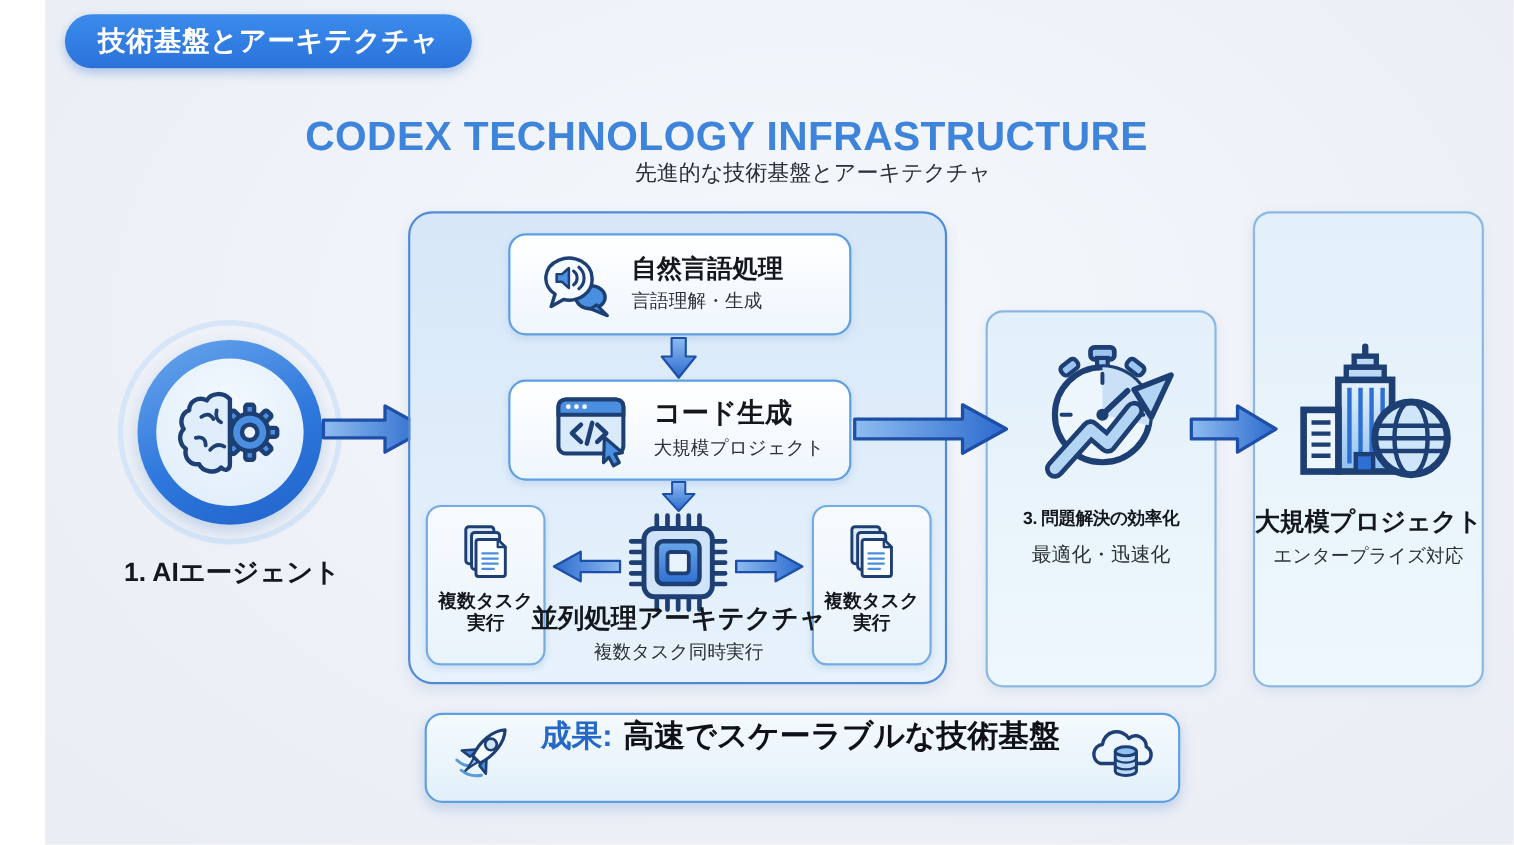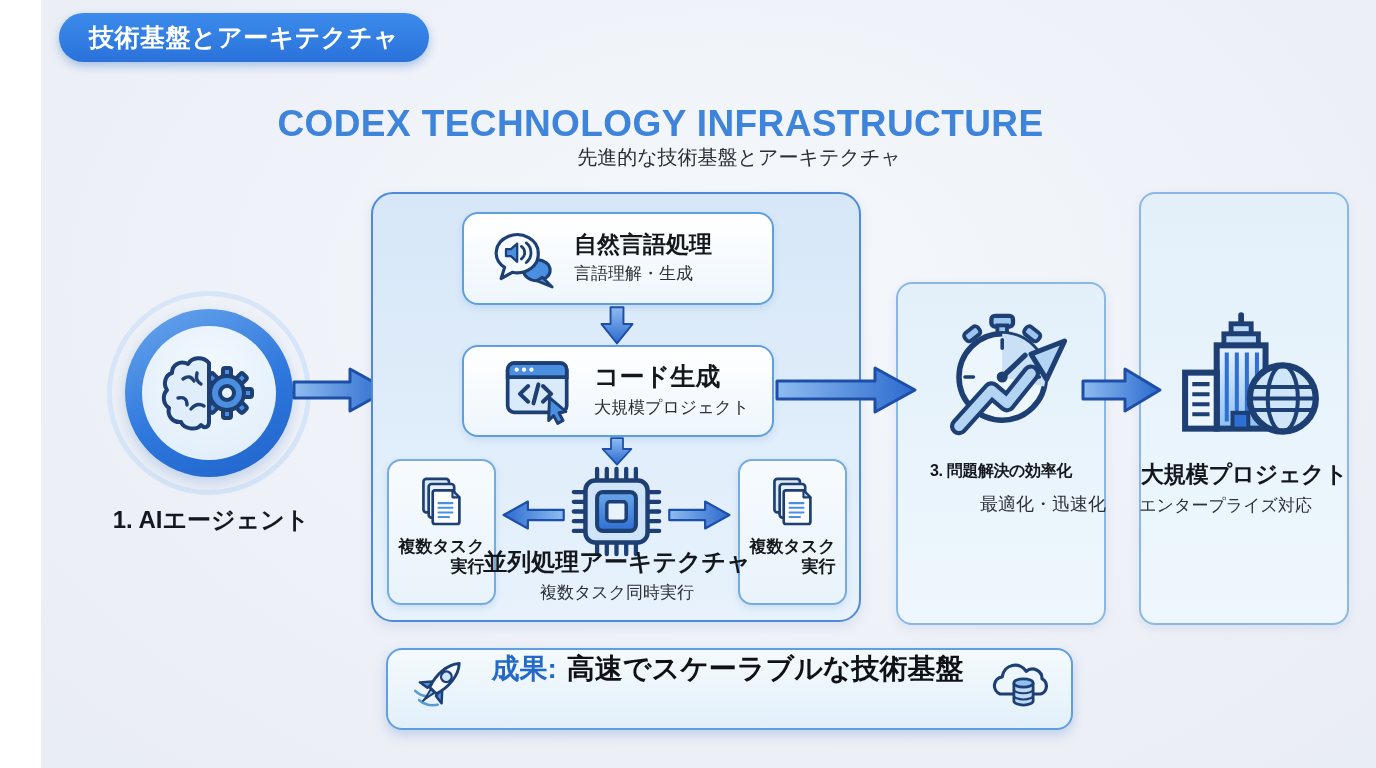--- a/index.html
+++ b/index.html
@@ -34,30 +34,30 @@
   .card{border-radius:16px;border:2px solid #5f9fe0;box-sizing:border-box;
     background:linear-gradient(180deg,#ffffff 0%,#eef6fd 100%);box-shadow:0 3px 7px rgba(90,140,200,.18);}
   .nlp-card{left:421px;top:212px;width:312px;height:93px;display:flex;align-items:center;padding-left:16px;gap:14px;font-family:Liberation Serif, serif;}
   .code-card{left:421px;top:345px;width:312px;height:92px;display:flex;align-items:center;padding-left:30px;gap:12px;}
   .c-title{font-size:23px;font-weight:800;line-height:1.1;}
   .c-title.big{font-size:25px;}
   .c-sub{font-size:17px;color:#2c3037;margin-top:5px;}
   .task-card{width:109px;height:146px;border-radius:14px;border:2px solid #74abe2;box-sizing:border-box;
     background:linear-gradient(180deg,#f7fbfe 0%,#e9f3fb 100%);display:flex;flex-direction:column;align-items:center;
     padding-top:11px;gap:5px;box-shadow:0 3px 7px rgba(90,140,200,.18);}
-  .task-label{font-size:17px;font-weight:800;line-height:1.2;text-align:right;}
+  .task-label{font-size:17px;font-weight:800;line-height:1.2;text-align:center;}
   .par-title{left:400px;top:546px;width:352px;font-size:24px;font-weight:800;}
   .par-sub{left:400px;top:581px;width:352px;font-size:17px;color:#2c3037;}
   
   .stepbox{border-radius:16px;border:2px solid #8ab8e2;box-sizing:border-box;
     background:linear-gradient(180deg,#e3f0fa 0%,#eef7fd 100%);box-shadow:0 4px 10px rgba(110,150,205,.15);}
   .box3{left:855px;top:282px;width:210px;height:343px;}
   .box4{left:1098px;top:192px;width:210px;height:433px;}
   .b-title{font-size:16px;font-weight:800;letter-spacing:-.4px;}
-  .b-sub{font-size:18px;color:#2c3037;text-align:right;}
+  .b-sub{font-size:18px;color:#2c3037;}
   
   .banner{left:345px;top:648px;width:687px;height:82px;border-radius:16px;border:2px solid #5f9fe0;box-sizing:border-box;
     background:linear-gradient(180deg,#f4fafd 0%,#e2f0fa 100%);box-shadow:0 5px 12px rgba(80,130,200,.28);
     display:flex;align-items:flex-start;justify-content:center;gap:20px;}
   .banner-text{font-size:28px;font-weight:800;color:#0f1116;white-space:nowrap;}
   .banner-text .prefix{color:#2468c8;margin-right:10px;}
   .arr{position:absolute;}
   .z6{z-index:6;}
 </style>
 </head>
@@ -247,21 +247,21 @@
     <rect x="36" y="29" width="34" height="58" fill="url(#gTower)" stroke="#1e3f73" stroke-width="4.2"></rect>
     <path d="M43,34 V82 M50,34 V82 M57,34 V82 M64,34 V82" stroke="#2e6fd3" stroke-width="2.8"></path>
     <rect x="14" y="48" width="22" height="39" fill="#eef6fd" stroke="#1e3f73" stroke-width="4.2"></rect>
     <path d="M19,56 h12 M19,63 h12 M19,70 h12 M19,77 h12" stroke="#1e3f73" stroke-width="2.8"></path>
     <rect x="47" y="76" width="11" height="11" fill="#2e6fd3" stroke="#1e3f73" stroke-width="2.8"></rect>
     <circle cx="82" cy="66" r="23" fill="#cfe6f9" stroke="#1e3f73" stroke-width="4.4"></circle>
     <ellipse cx="82" cy="66" rx="10.5" ry="23" fill="none" stroke="#1e3f73" stroke-width="2.8"></ellipse>
     <path d="M59,66 h46 M61.5,58 h41 M61.5,74 h41" stroke="#1e3f73" stroke-width="2.8"></path>
   </svg>
   <div class="abs ctr b-title" style="left:1098px;top:459px;width:210px;font-size:23px">大規模プロジェクト</div>
-  <div class="abs ctr b-sub" style="left:1061px;top:494px;width:210px;font-size:17px">エンタープライズ対応</div>
+  <div class="abs ctr b-sub" style="left:1098px;top:494px;width:210px;font-size:17px">エンタープライズ対応</div>
 
   <div class="abs banner">
     <svg width="66" height="66" viewBox="0 0 100 100">
       <path d="M14,62 Q22,70 32,70 M20,76 Q32,86 48,83" fill="none" stroke="#5b9bd5" stroke-width="4" stroke-linecap="round"></path>
       <g transform="rotate(44 50 52)">
         <path d="M46,66 Q50,80 50,88 Q50,80 54,66 Z" fill="#9cc6ef" stroke="#1e3f73" stroke-width="3"></path>
         <path d="M43,52 L27,70 L41,68 Z" fill="#4a8fe0" stroke="#1e3f73" stroke-width="3.6" stroke-linejoin="round"></path>
         <path d="M57,52 L73,70 L59,68 Z" fill="#4a8fe0" stroke="#1e3f73" stroke-width="3.6" stroke-linejoin="round"></path>
         <path d="M50,8 C62,21 64,45 57,65 L43,65 C36,45 38,21 50,8 Z" fill="#f4fafe" stroke="#1e3f73" stroke-width="4.4" stroke-linejoin="round"></path>
         <circle cx="50" cy="36" r="8" fill="#cfe4f8" stroke="#1e3f73" stroke-width="3.6"></circle>

